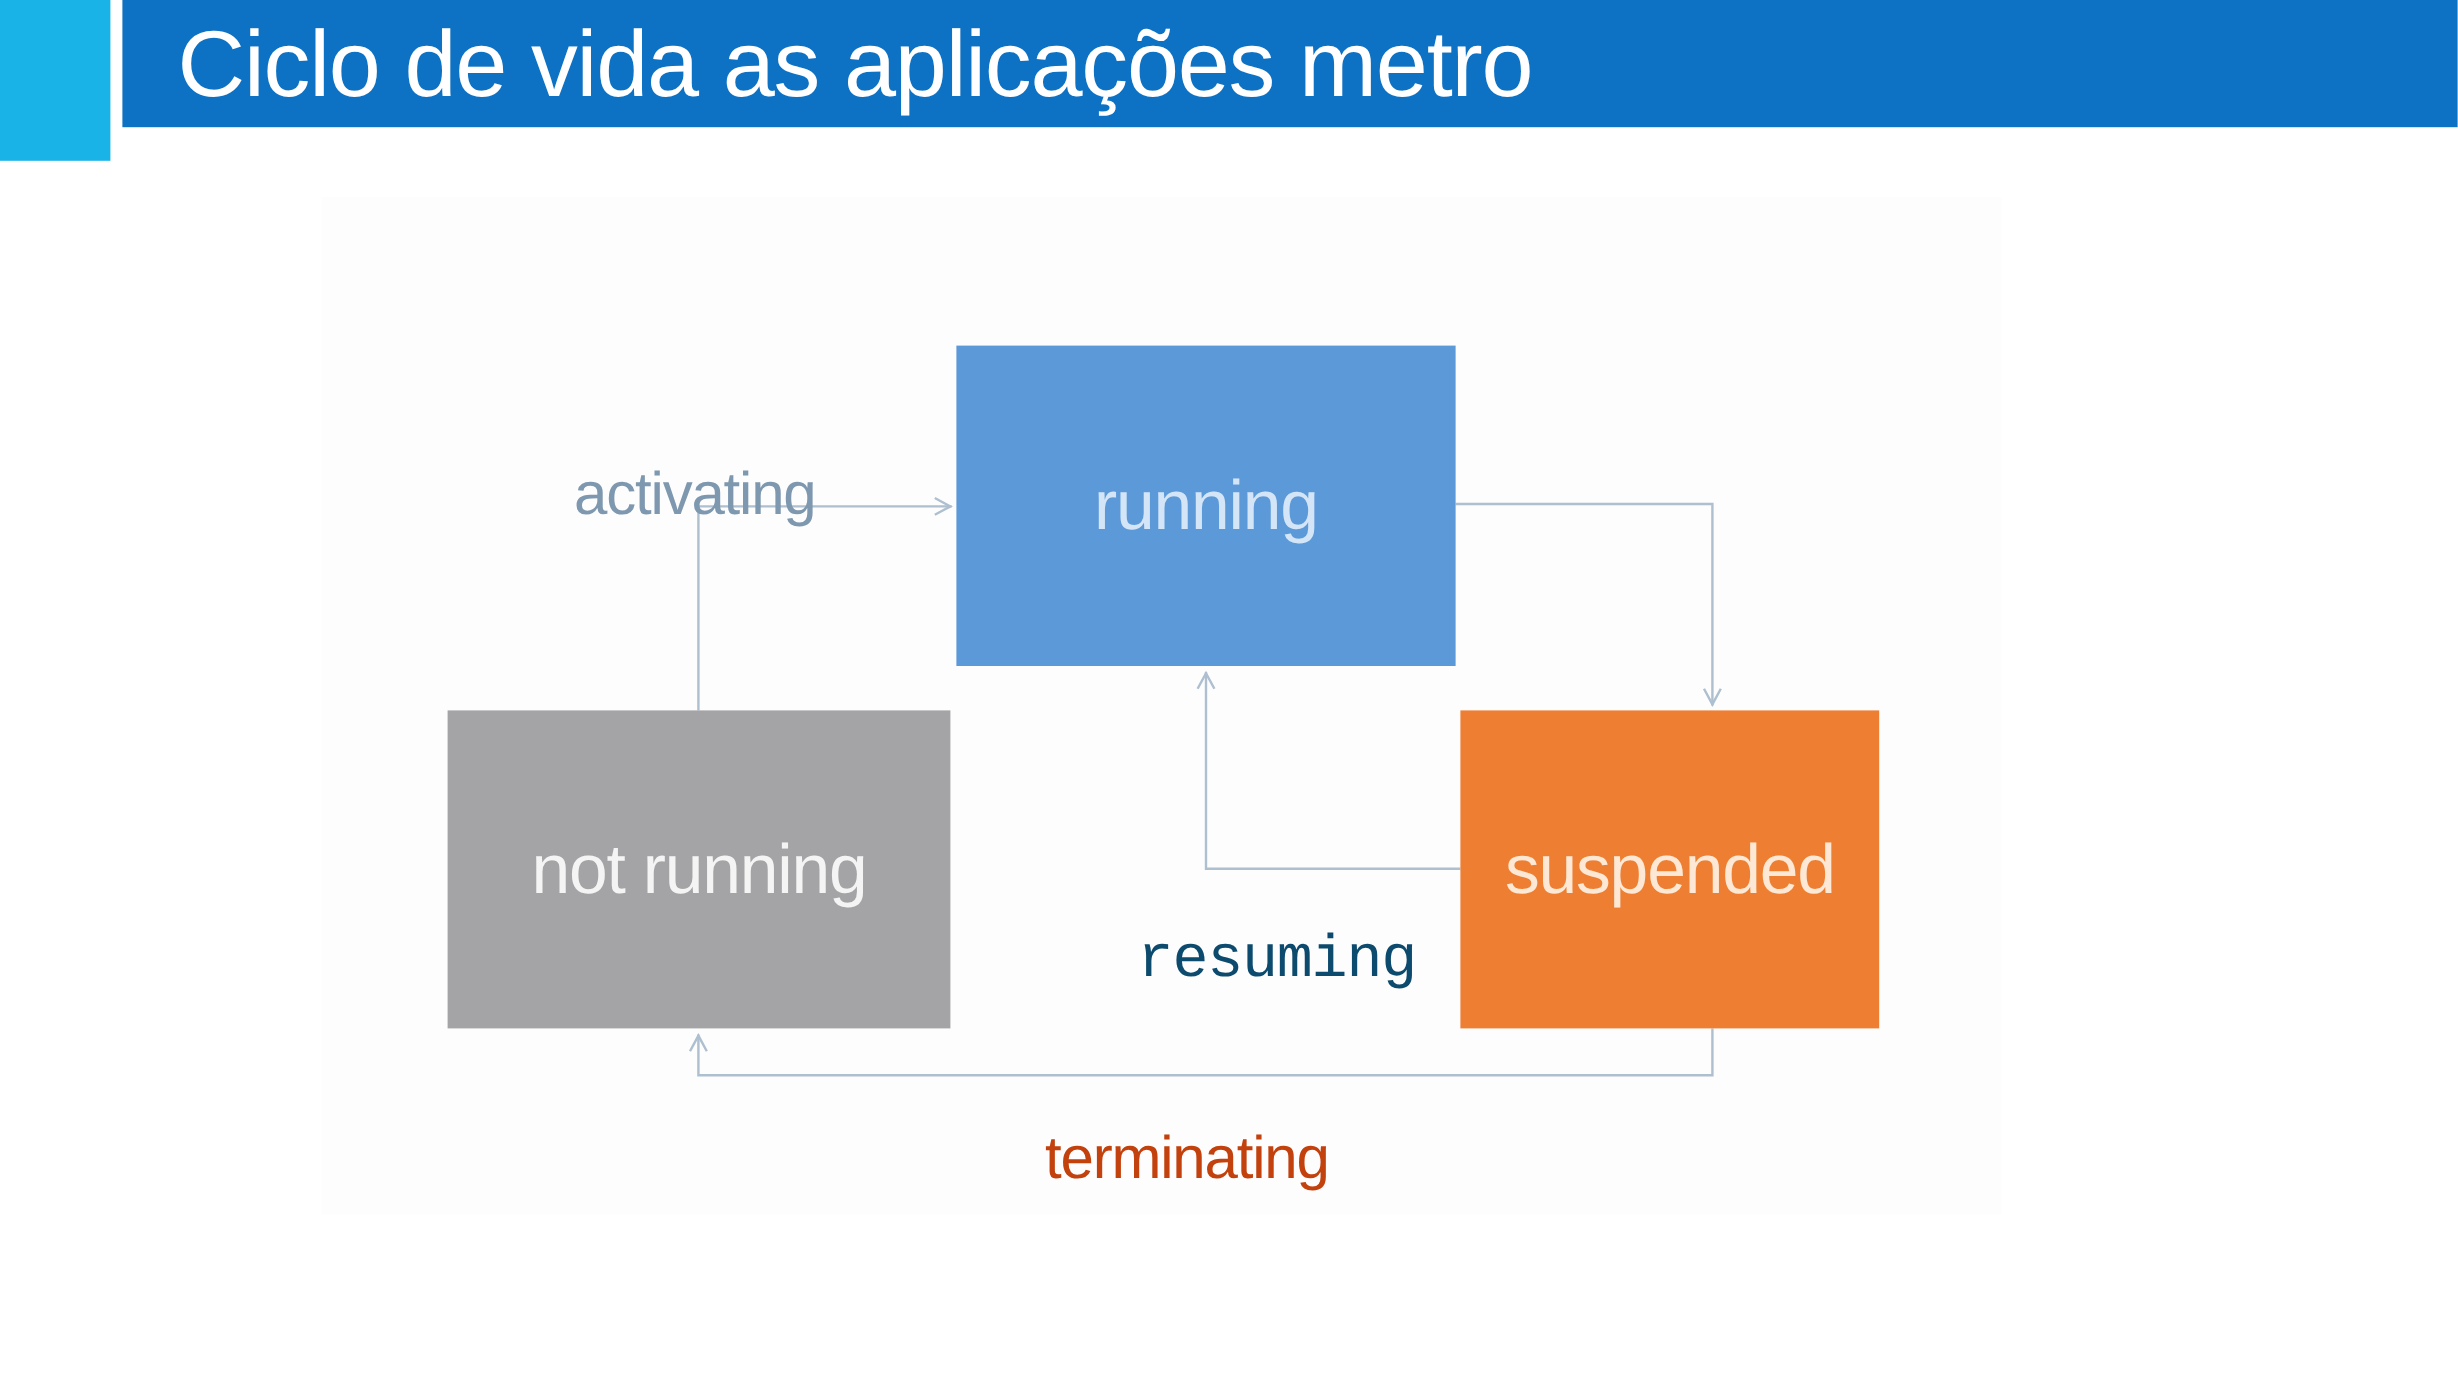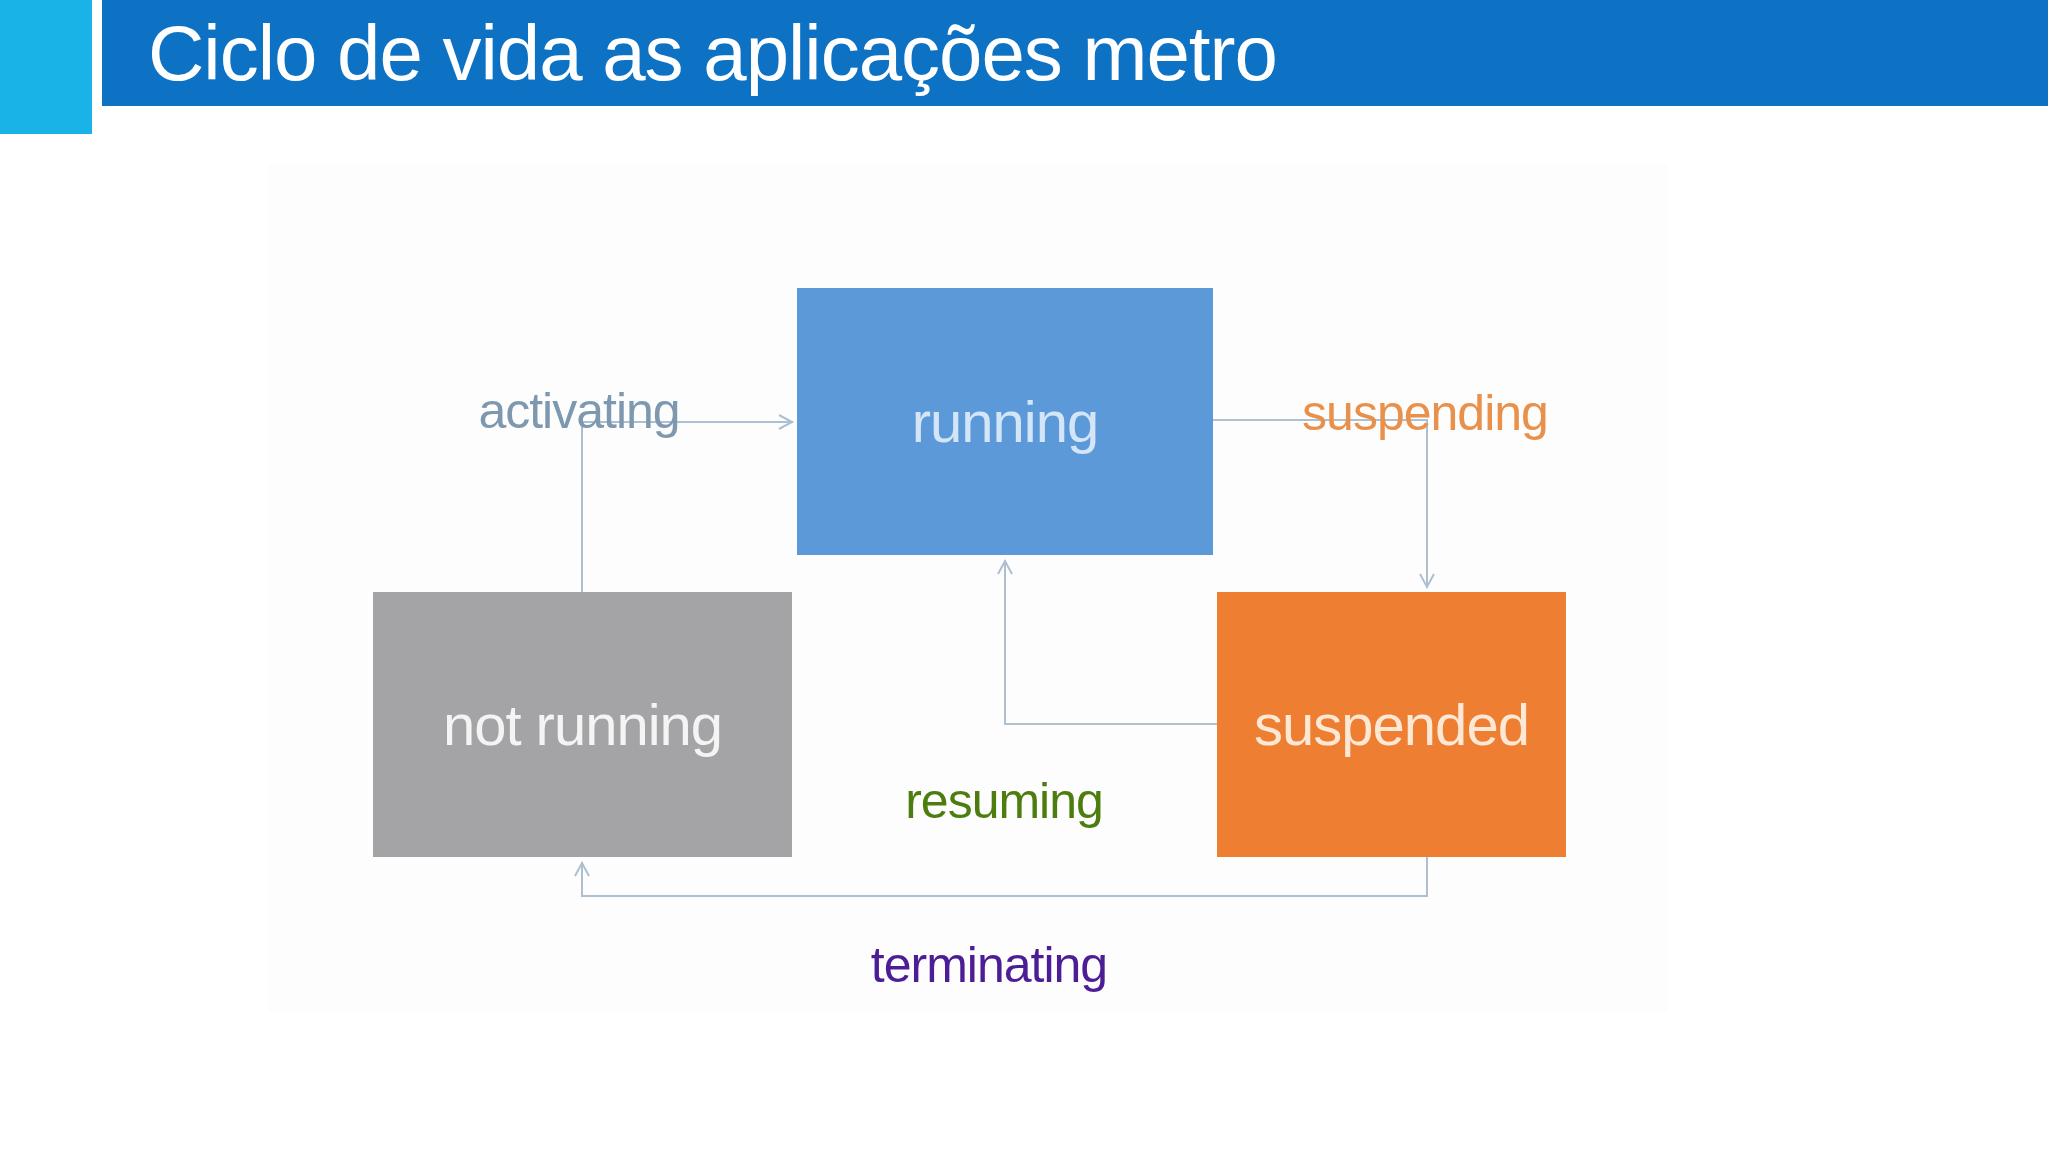--- a/index.html
+++ b/index.html
@@ -67,22 +67,22 @@
     position: absolute;
     transform: translate(-50%, -50%);
     font-size: 50px;
     font-weight: 300;
     white-space: nowrap;
     letter-spacing: -1px;
     margin-top: 28px;
   }
   .label-activating  { left: 579px;  top: 383px; color: #7e98af; }
   .label-suspending  { left: 1425px; top: 385px; color: #e9914a; }
-  .label-resuming    { left: 1004px; top: 773px; color: #4d7c0f; }
-  .label-terminating { left: 989px;  top: 937px; color: #4c1d95; }
+  .label-resuming    { left: 1064px; top: 773px; color: #0c4a6e; font-family: Liberation Mono, monospace; }
+  .label-terminating { left: 989px;  top: 937px; color: #c2410c; }
 </style>
 </head>
 <body>
 
 <div class="slide">
 
   <div class="accent-square"></div>
   <div class="title-bar">
     <div class="slide-title">Ciclo de vida as aplicações metro</div>
   </div>
@@ -109,17 +109,16 @@
     <span>not running</span>
   </div>
   <div class="state-box box-running">
     <span>running</span>
   </div>
   <div class="state-box box-suspended">
     <span>suspended</span>
   </div>
 
   <div class="edge-label label-activating">activating</div>
-  <div class="edge-label label-suspending">suspending</div>
   <div class="edge-label label-resuming">resuming</div>
   <div class="edge-label label-terminating">terminating</div>
 
 </div>
 
 </body></html>

